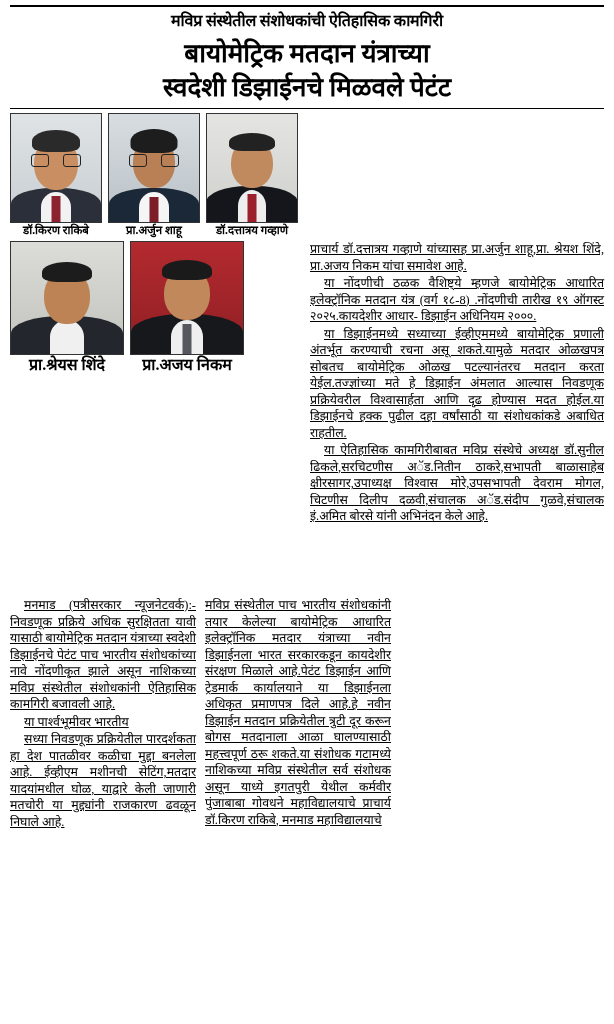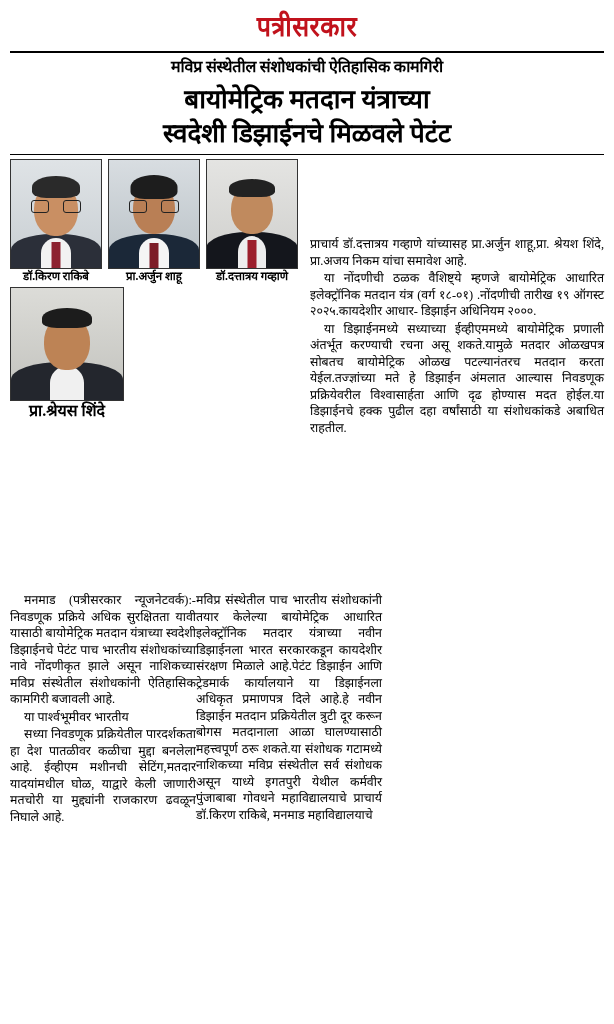--- a/index.html
+++ b/index.html
@@ -150,63 +150,62 @@
     height: 11px;
   }
 
   
   .col {
     font-size: 12.4px;
     line-height: 1.33;
     text-align: justify;
     text-justify: inter-word;
     hyphens: none;
+    text-decoration: underline;
   }
   .col p {
     margin: 0 0 1px 0;
     text-indent: 14px;
   }
   .col p.noindent { text-indent: 0; }
 
   .right-col {
     position: absolute;
     right: 10px;
     top: 236px;
     width: 294px;
   }
 
   .cols-bottom {
     position: absolute;
     left: 10px;
     right: 20px;
     top: 592px;
     display: flex;
+    gap: 9px;
   }
   .cols-bottom .c {
     width: 33.33%;
   }
   .cols-bottom .c1 { width: 186px; }
   .cols-bottom .c2 { width: 186px; }
   .cols-bottom .c3 { width: 186px; }
 
   .midcol {
     position: absolute;
     left: 10px;
     top: 402px;
     width: 290px;
   }
 </style>
 </head>
 <body>
 
 <div class="page">
 
-  <div class="masthead">
-    <span class="masthead-title" style="color: rgb(193, 18, 28);">पत्रीसरकार</span>
-  </div>
   <hr class="rule">
 
   <div class="headline">
     <span class="hl1">मविप्र संस्थेतील संशोधकांची ऐतिहासिक कामगिरी</span>
     <span class="hl2">बायोमेट्रिक मतदान यंत्राच्या</span>
     <span class="hl3">स्वदेशी डिझाईनचे मिळवले पेटंट</span>
   </div>
   <hr class="rule thin">
 
   <div class="photo-block">
@@ -266,27 +265,41 @@
             <div class="p-bg" style="background:linear-gradient(#dcdcd8,#c2c2bd)"></div>
             <div class="p-body" style="bottom:0;width:112px;height:38px;background:#23262d"></div>
             <div class="p-shirt" style="bottom:0;width:34px;height:34px;background:#f0f0f0"></div>
             <div class="p-head" style="top:26px;width:46px;height:56px;background:#bd8355"></div>
             <div class="p-hair" style="top:20px;width:50px;height:20px;background:#1c1c1c"></div>
           </div>
         </div>
         <div class="photo-caption">प्रा.श्रेयस शिंदे</div>
       </div>
 
+      <div class="photo-cell">
+        <div class="photo-frame">
+          <div class="portrait">
+            <div class="p-bg" style="background:linear-gradient(#b32a2f,#8f1f24)"></div>
+            <div class="p-body" style="bottom:0;width:112px;height:40px;background:#17181c"></div>
+            <div class="p-shirt" style="bottom:0;width:32px;height:34px;background:#efefef"></div>
+            <div class="p-tie" style="bottom:0;height:30px;background:#55585f"></div>
+            <div class="p-head" style="top:24px;width:46px;height:54px;background:#c1885c"></div>
+            <div class="p-hair" style="top:18px;width:50px;height:20px;background:#1a1a1a"></div>
+          </div>
+        </div>
+        <div class="photo-caption">प्रा.अजय निकम</div>
+      </div>
     </div>
   </div>
 
   <div class="col right-col">
     <p class="noindent">प्राचार्य डॉ.दत्तात्रय गव्हाणे यांच्यासह प्रा.अर्जुन शाहू,प्रा. श्रेयश शिंदे, प्रा.अजय निकम यांचा समावेश आहे.</p>
-    <p>या नोंदणीची ठळक वैशिष्ट्ये म्हणजे बायोमेट्रिक आधारित इलेक्ट्रॉनिक मतदान यंत्र (वर्ग १८-०१) .नोंदणीची तारीख १९ ऑगस्ट २०२५.कायदेशीर आधार- डिझाईन अधिनियम २०००.</p>
+    <p>या नोंदणीची ठळक वैशिष्ट्ये म्हणजे बायोमेट्रिक आधारित इलेक्ट्रॉनिक मतदान यंत्र (वर्ग १८-8) .नोंदणीची तारीख १९ ऑगस्ट २०२५.कायदेशीर आधार- डिझाईन अधिनियम २०००.</p>
     <p>या डिझाईनमध्ये सध्याच्या ईव्हीएममध्ये बायोमेट्रिक प्रणाली अंतर्भूत करण्याची रचना असू शकते.यामुळे मतदार ओळखपत्र सोबतच बायोमेट्रिक ओळख पटल्यानंतरच मतदान करता येईल.तज्ज्ञांच्या मते हे डिझाईन अंमलात आल्यास निवडणूक प्रक्रियेवरील विश्वासार्हता आणि दृढ होण्यास मदत होईल.या डिझाईनचे हक्क पुढील दहा वर्षांसाठी या संशोधकांकडे अबाधित राहतील.</p>
+    <p>या ऐतिहासिक कामगिरीबाबत मविप्र संस्थेचे अध्यक्ष डॉ.सुनील ढिकले,सरचिटणीस अॅड.नितीन ठाकरे,सभापती बाळासाहेब क्षीरसागर,उपाध्यक्ष विश्वास मोरे,उपसभापती देवराम मोगल, चिटणीस दिलीप दळवी,संचालक अॅड.संदीप गुळवे,संचालक इं.अमित बोरसे यांनी अभिनंदन केले आहे.</p>
   </div>
 
 
   <div class="cols-bottom">
     <div class="col c c1">
       <p>मनमाड (पत्रीसरकार न्यूजनेटवर्क):- निवडणूक प्रक्रिये अधिक सुरक्षितता यावी यासाठी बायोमेट्रिक मतदान यंत्राच्या स्वदेशी डिझाईनचे पेटंट पाच भारतीय संशोधकांच्या नावे नोंदणीकृत झाले असून नाशिकच्या मविप्र संस्थेतील संशोधकांनी ऐतिहासिक कामगिरी बजावली आहे.</p>
       <p>या पार्श्वभूमीवर भारतीय</p>
       <p>सध्या निवडणूक प्रक्रियेतील पारदर्शकता हा देश पातळीवर कळीचा मुद्दा बनलेला आहे. ईव्हीएम मशीनची सेटिंग,मतदार यादयांमधील घोळ, याद्वारे केली जाणारी मतचोरी या मुद्द्यांनी राजकारण ढवळून निघाले आहे.</p>
     </div>
     <div class="col c c2">

